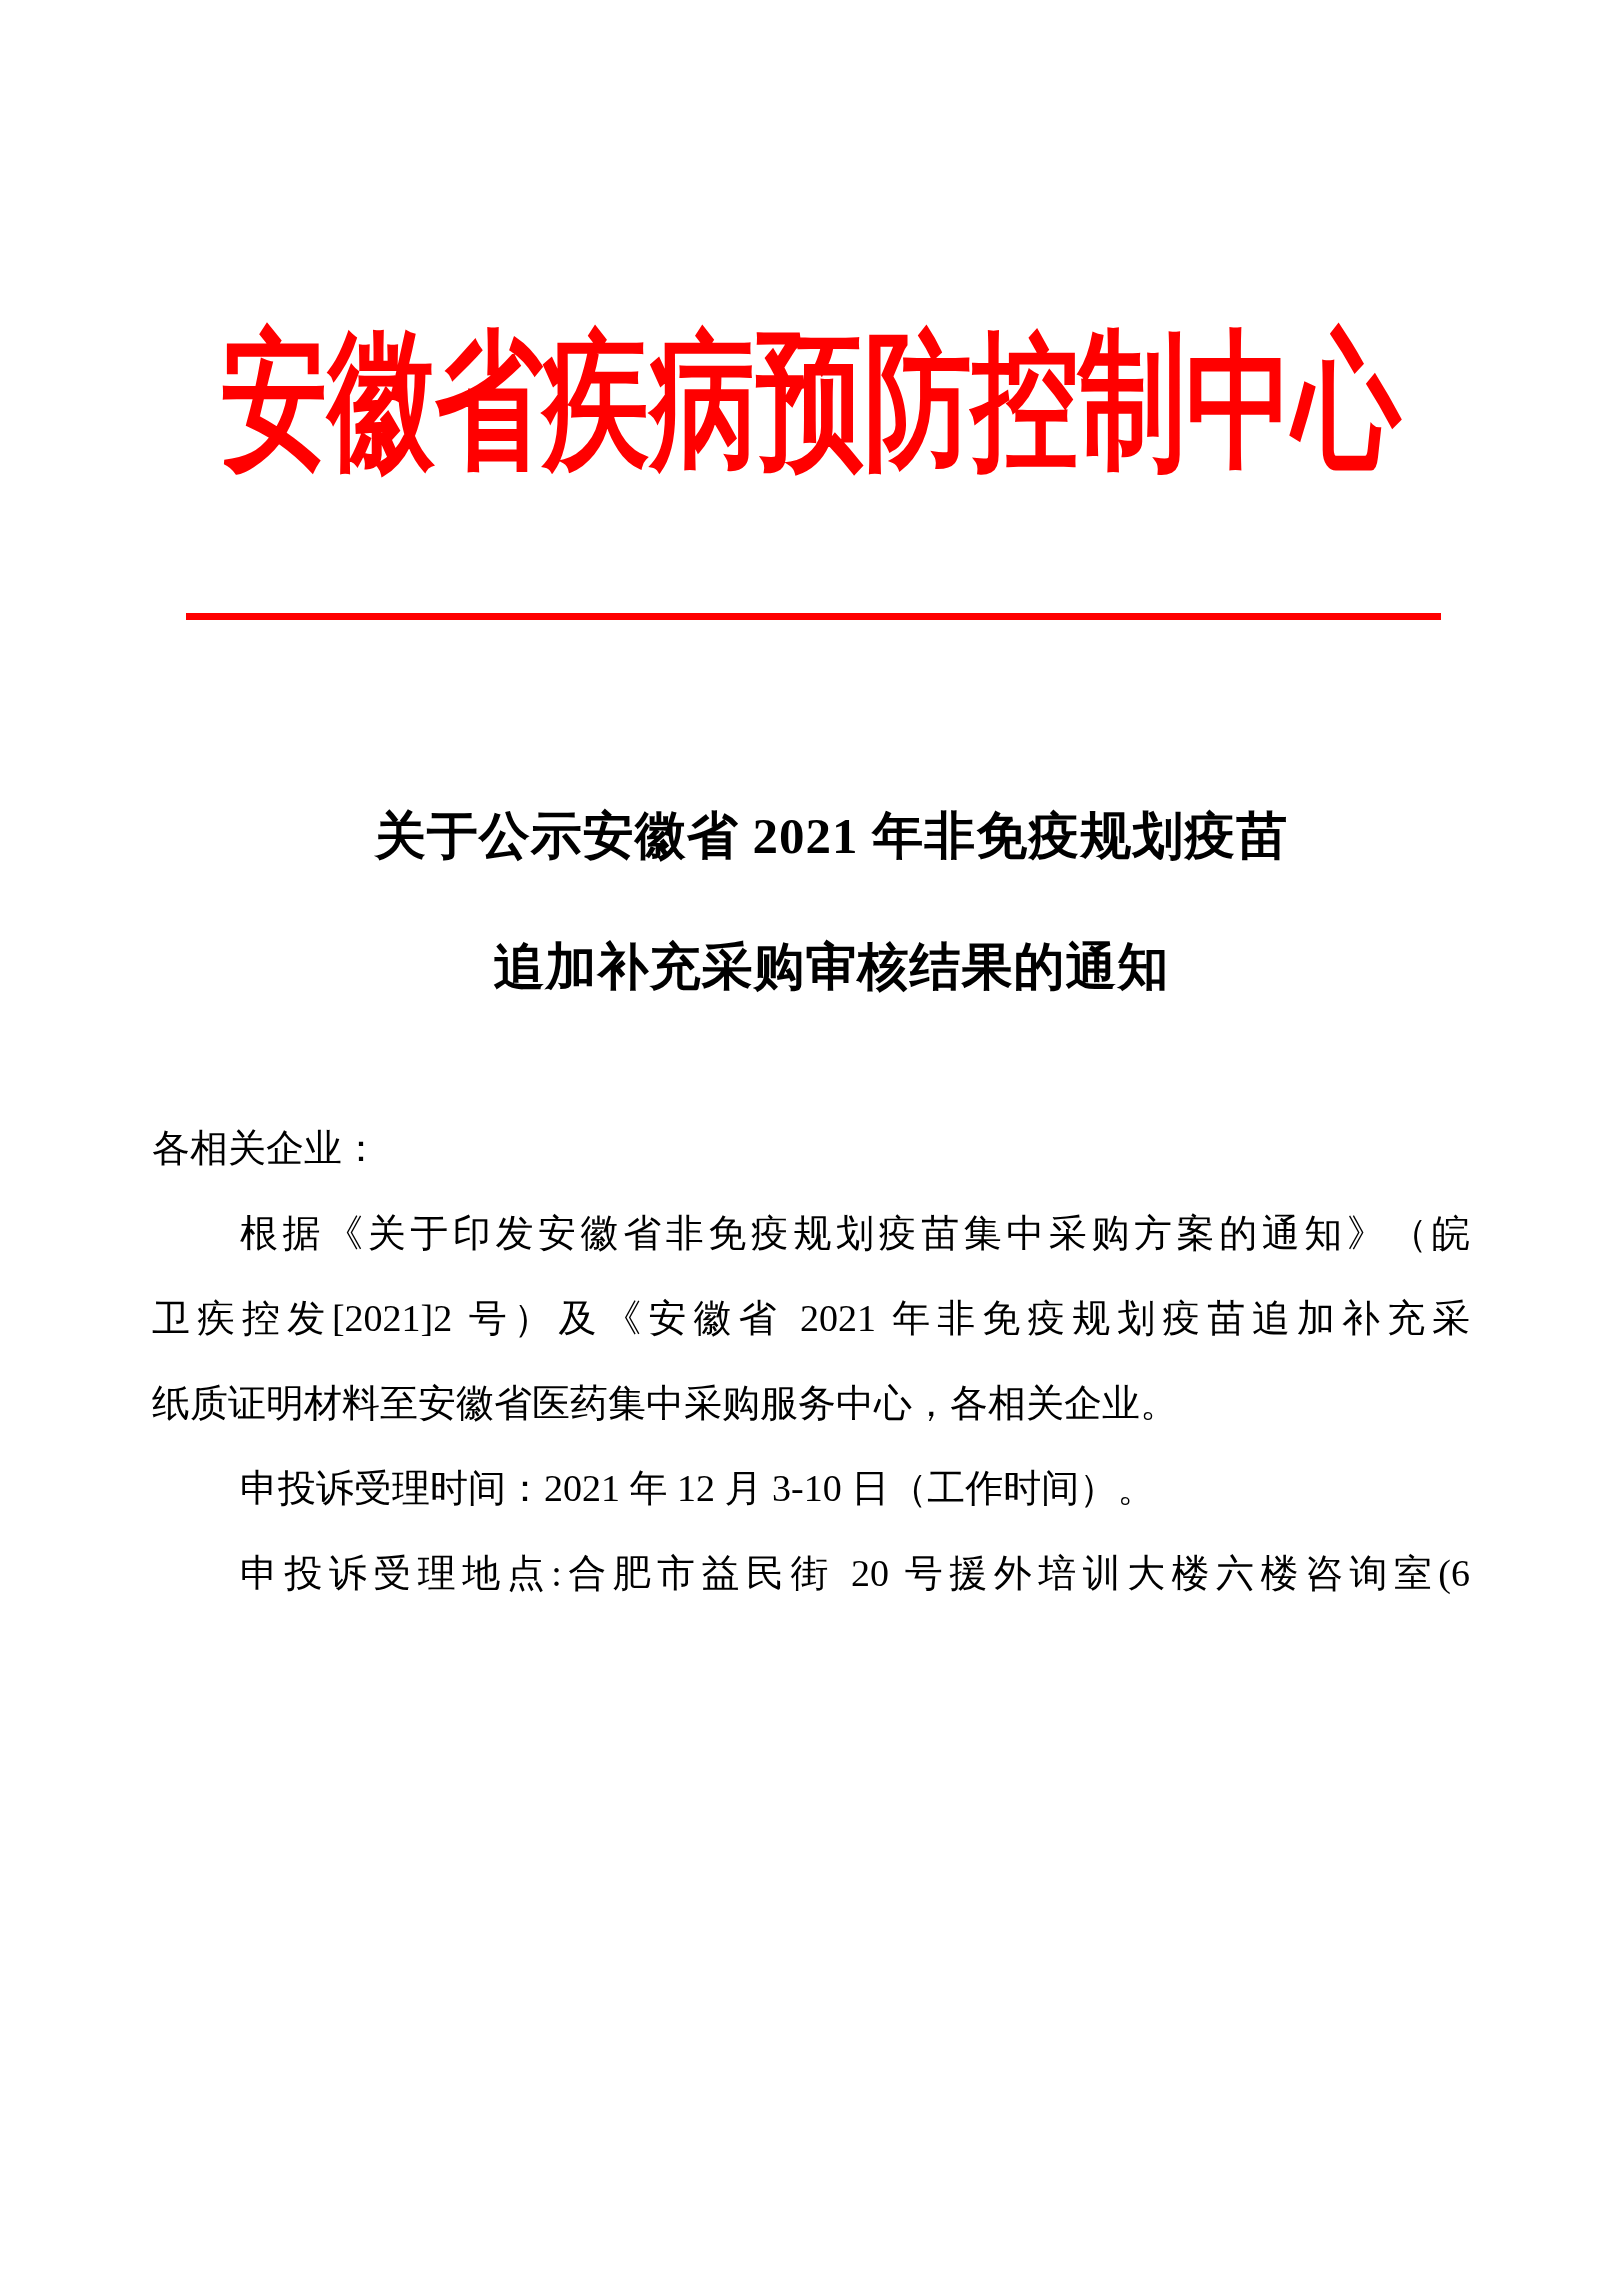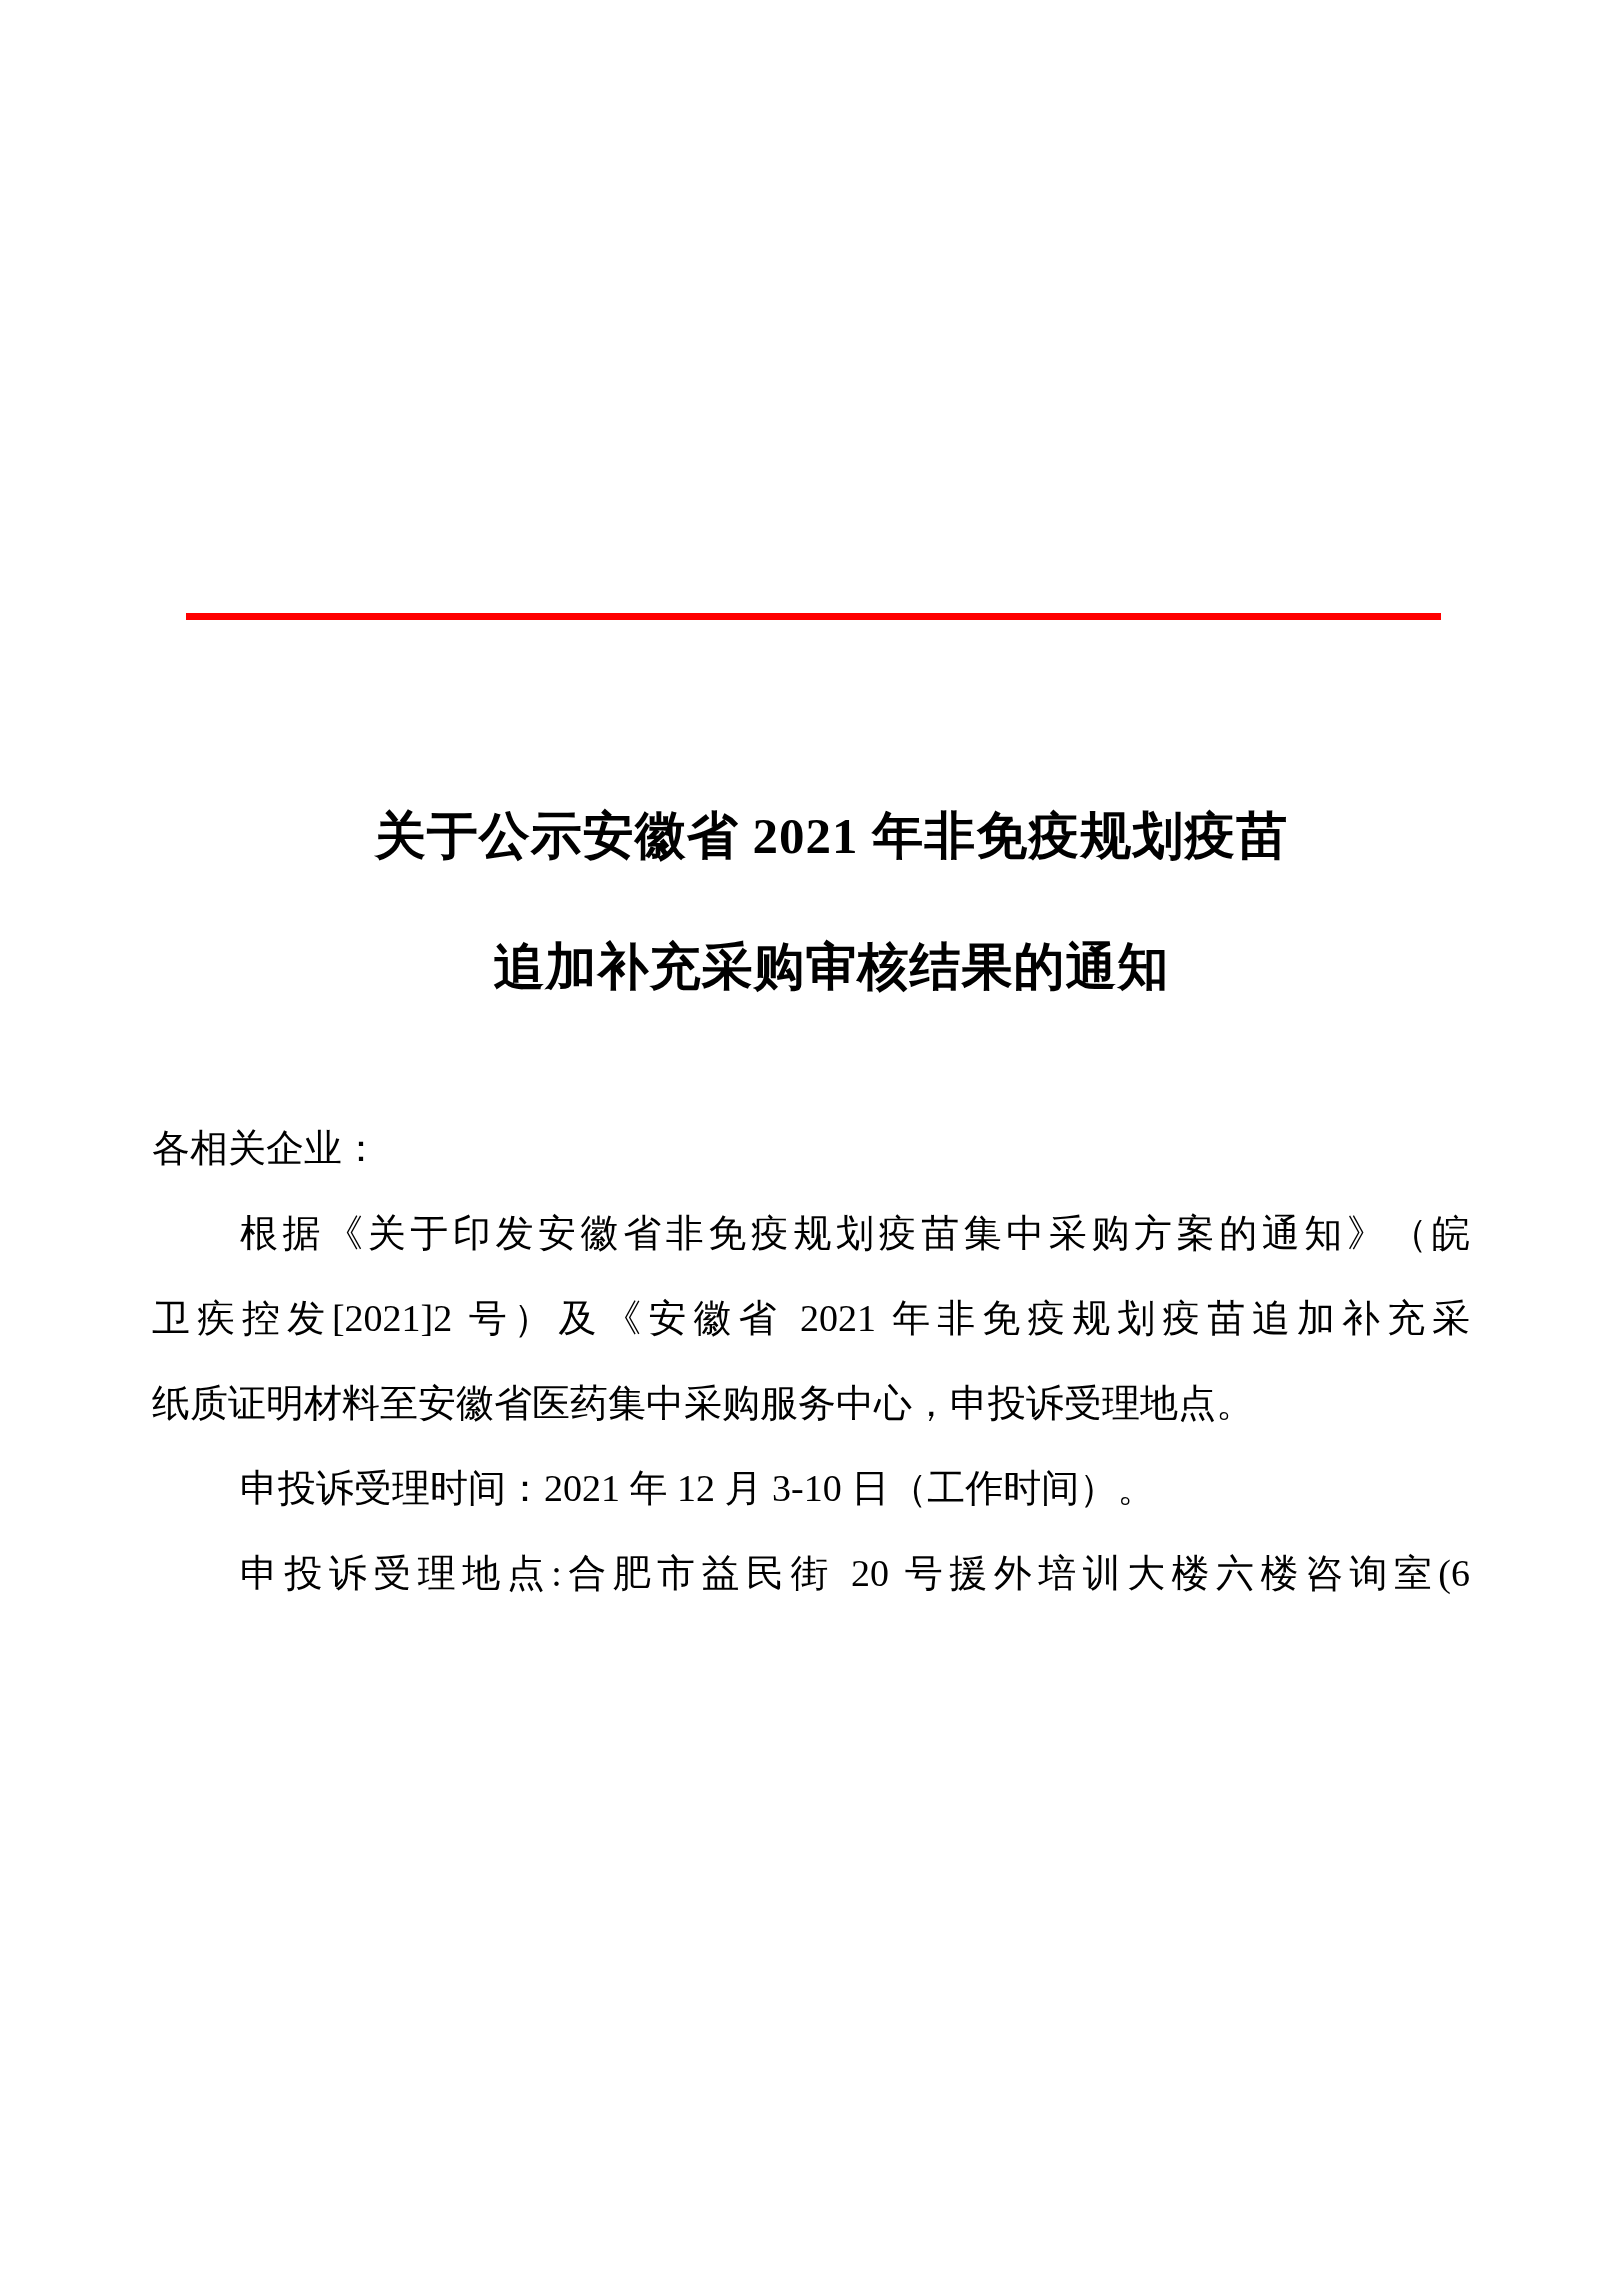--- a/index.html
+++ b/index.html
@@ -76,31 +76,34 @@
   .doc-body .jf {
     text-align: justify;
     text-align-last: justify;
   }
 </style>
 </head>
 <body>
 
 <div class="page">
 
+  <div class="org-header">
+    <span class="org-name">安徽省疾病预防控制中心</span>
+  </div>
 
   <div class="red-rule"></div>
 
   <div class="doc-title">
     <div>关于公示安徽省 2021 年非免疫规划疫苗</div>
     <div>追加补充采购审核结果的通知</div>
   </div>
 
   <div class="doc-body">
     <div class="ln">各相关企业：</div>
     <div class="ln ind jf">根据《关于印发安徽省非免疫规划疫苗集中采购方案的通知》（皖</div>
     <div class="ln jf">卫疾控发[2021]2 号）及《安徽省 2021 年非免疫规划疫苗追加补充采</div>
-    <div class="ln">纸质证明材料至安徽省医药集中采购服务中心，申投诉受理地点。</div>
+    <div class="ln">纸质证明材料至安徽省医药集中采购服务中心，各相关企业。</div>
     <div class="ln ind">申投诉受理时间：2021 年 12 月 3-10 日（工作时间）。</div>
     <div class="ln ind jf">申投诉受理地点:合肥市益民街 20 号援外培训大楼六楼咨询室(6</div>
   </div>
 
 </div>
 
 
 </body></html>

